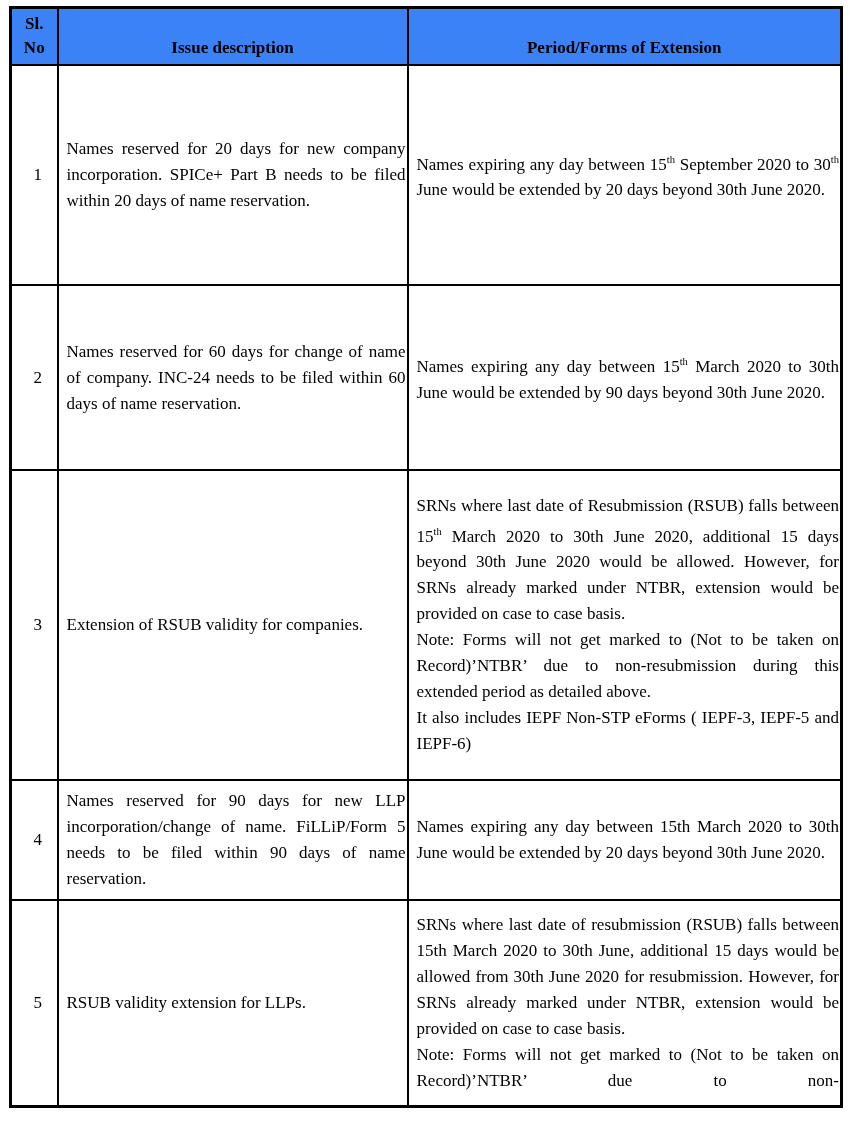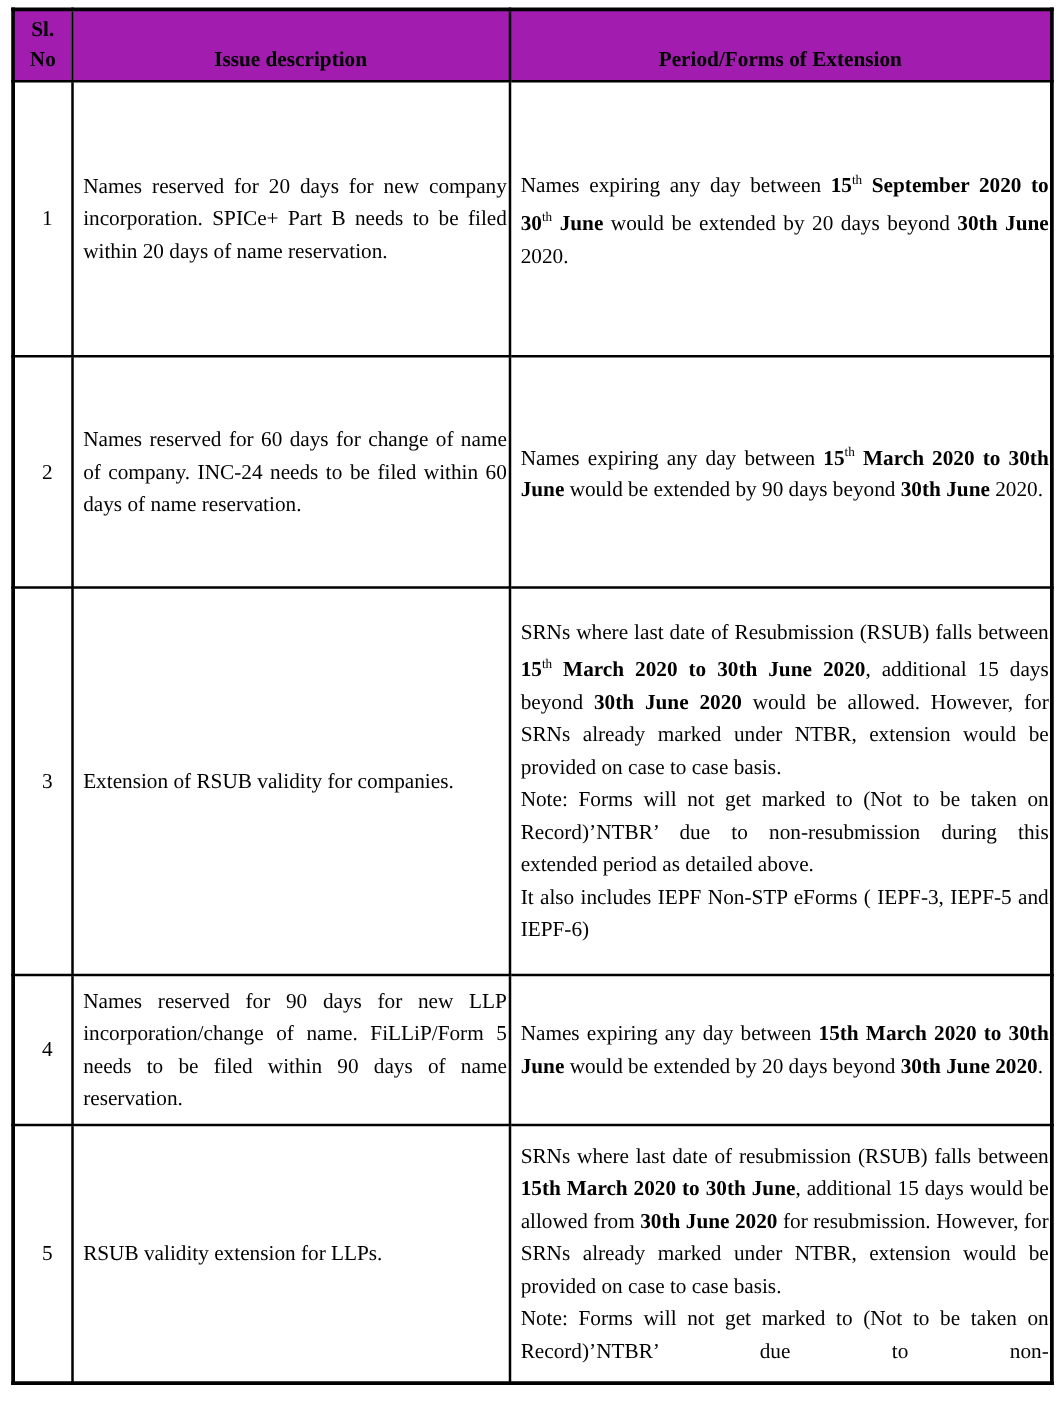--- a/index.html
+++ b/index.html
@@ -20,36 +20,36 @@
   table.doc{border:3px solid #000;}
   table.doc th, table.doc td{
     border:2px solid #000;
     font-size:17px;
     line-height:26px;
     vertical-align:middle;
     padding:2px 1px 2px 8px;
     overflow:hidden;
   }
   table.doc th{
-    background:#a21caf;
+    background:#3b82f6;
     font-weight:bold;
     text-align:center;
     vertical-align:bottom;
     line-height:24px;
     padding:3px 4px 4px 4px;
   }
   th.slno{text-align:left;padding-left:5px;}
   td.num{text-align:center;}
   td.vtop{vertical-align:top;padding-top:1px;}
   .cellbox{width:100%;}
   .clip{max-height:200px;overflow:hidden;}
   .para{text-align:justify;}
   .para.italic{}
   .para.jlast{text-align-last:justify;}
-  .b{font-weight:bold;}
+  .b{font-weight:normal;}
   sup{font-size:0.62em;}
   sup.b{font-weight:normal;}
 </style>
 </head>
 <body>
 
 <div class="page">
   <table class="doc">
     <colgroup>
       <col style="width:47px">

